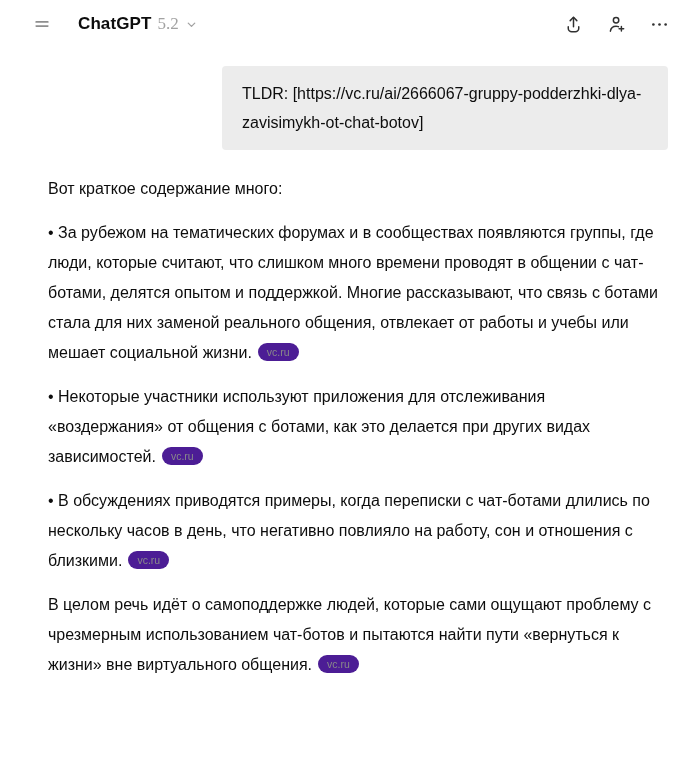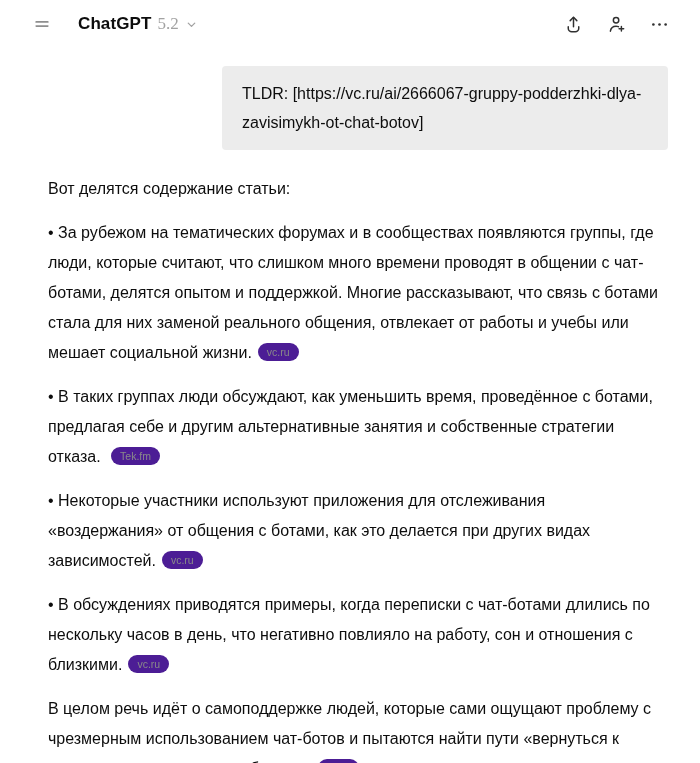--- a/index.html
+++ b/index.html
@@ -121,25 +121,24 @@
   </div>
 </div>
 
 <div class="chat">
 
   <div class="user-row">
     <div class="user-bubble">TLDR: [https://vc.ru/ai/2666067-gruppy-podderzhki-dlya-zavisimykh-ot-chat-botov]</div>
   </div>
 
   <div class="assistant">
-    <p>Вот делятся содержание статьи:</p>
+    <p>Вот краткое содержание много:</p>
 
     <p><span>• За рубежом на тематических форумах и в сообществах появляются группы, где люди, которые считают, что слишком много времени проводят в общении с чат-ботами, делятся опытом и поддержкой. Многие рассказывают, что связь с ботами стала для них заменой реального общения, отвлекает от работы и учебы или мешает социальной жизни.</span><span class="src-badge">vc.ru</span></p>
 
-    <p><span>• В таких группах люди обсуждают, как уменьшить время, проведённое с ботами, предлагая себе и другим альтернативные занятия и собственные стратегии отказа.</span> <span class="src-badge">Tek.fm</span></p>
 
     <p><span>• Некоторые участники используют приложения для отслеживания «воздержания» от общения с ботами, как это делается при других видах зависимостей.</span><span class="src-badge">vc.ru</span></p>
 
     <p><span>• В обсуждениях приводятся примеры, когда переписки с чат-ботами длились по нескольку часов в день, что негативно повлияло на работу, сон и отношения с близкими.</span><span class="src-badge">vc.ru</span></p>
 
     <p><span>В целом речь идёт о самоподдержке людей, которые сами ощущают проблему с чрезмерным использованием чат-ботов и пытаются найти пути «вернуться к жизни» вне виртуального общения.</span><span class="src-badge">vc.ru</span></p>
   </div>
 </div>
 
 </body></html>

